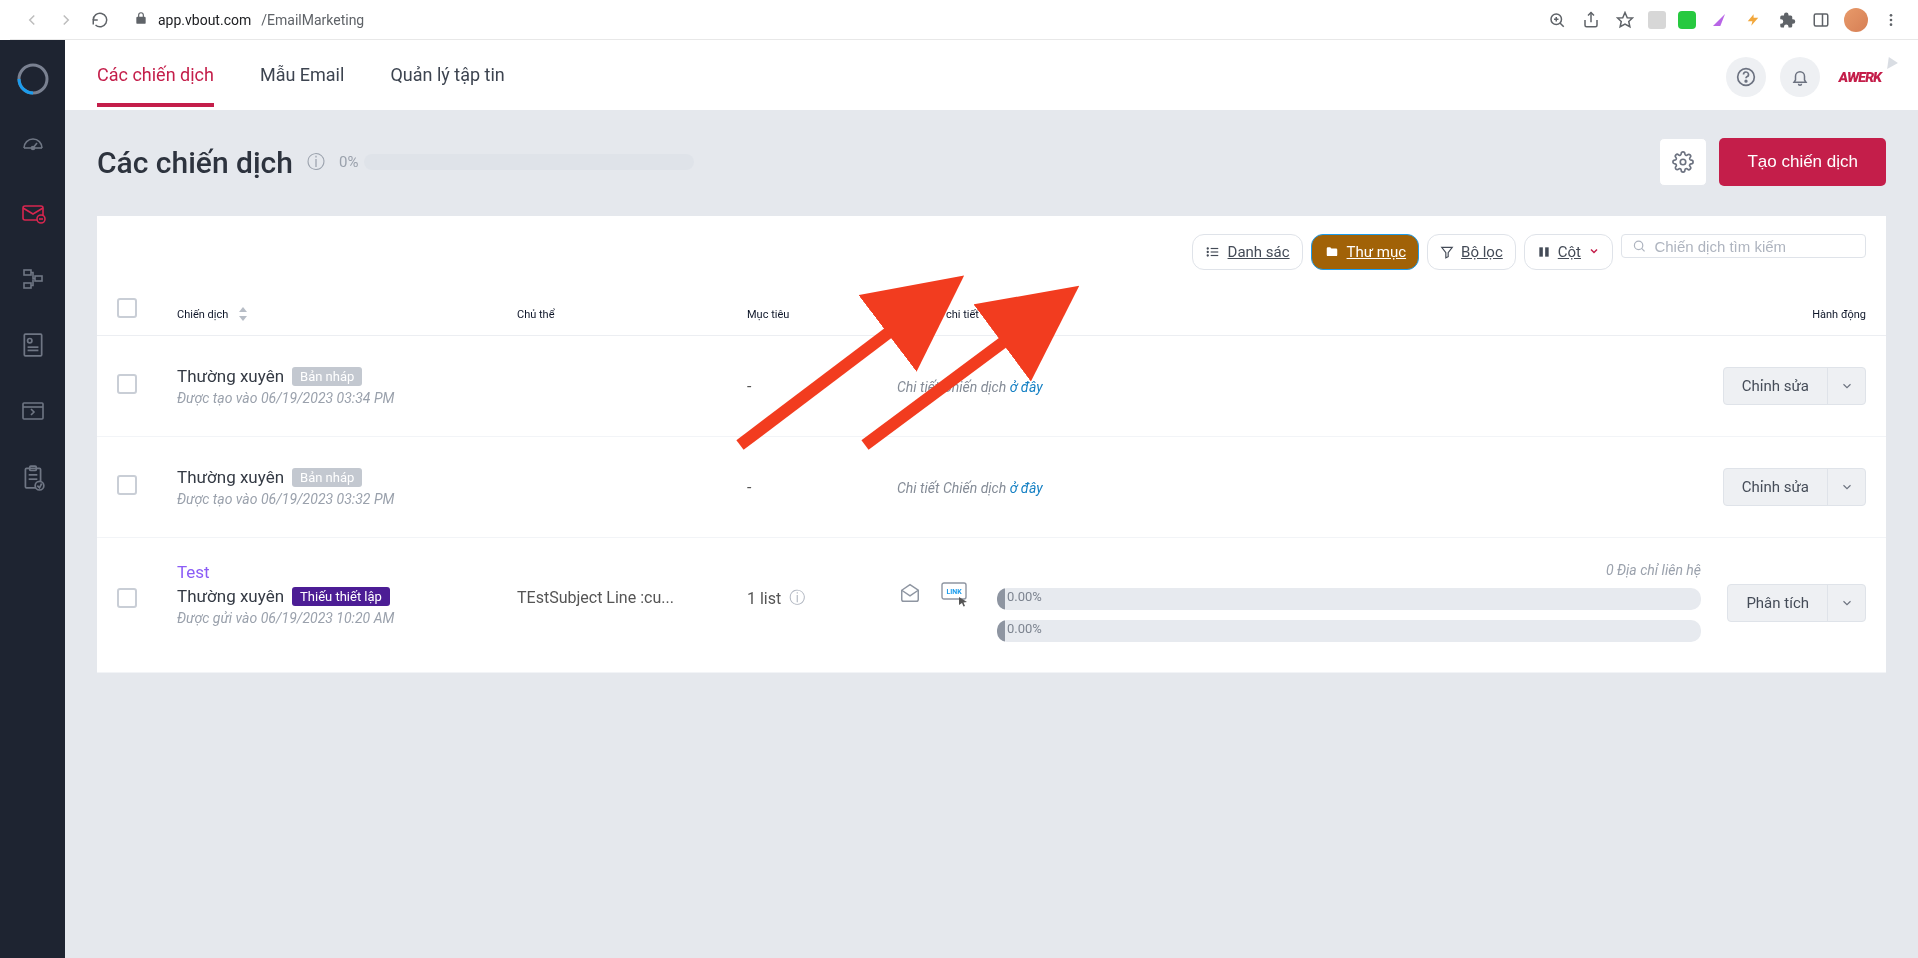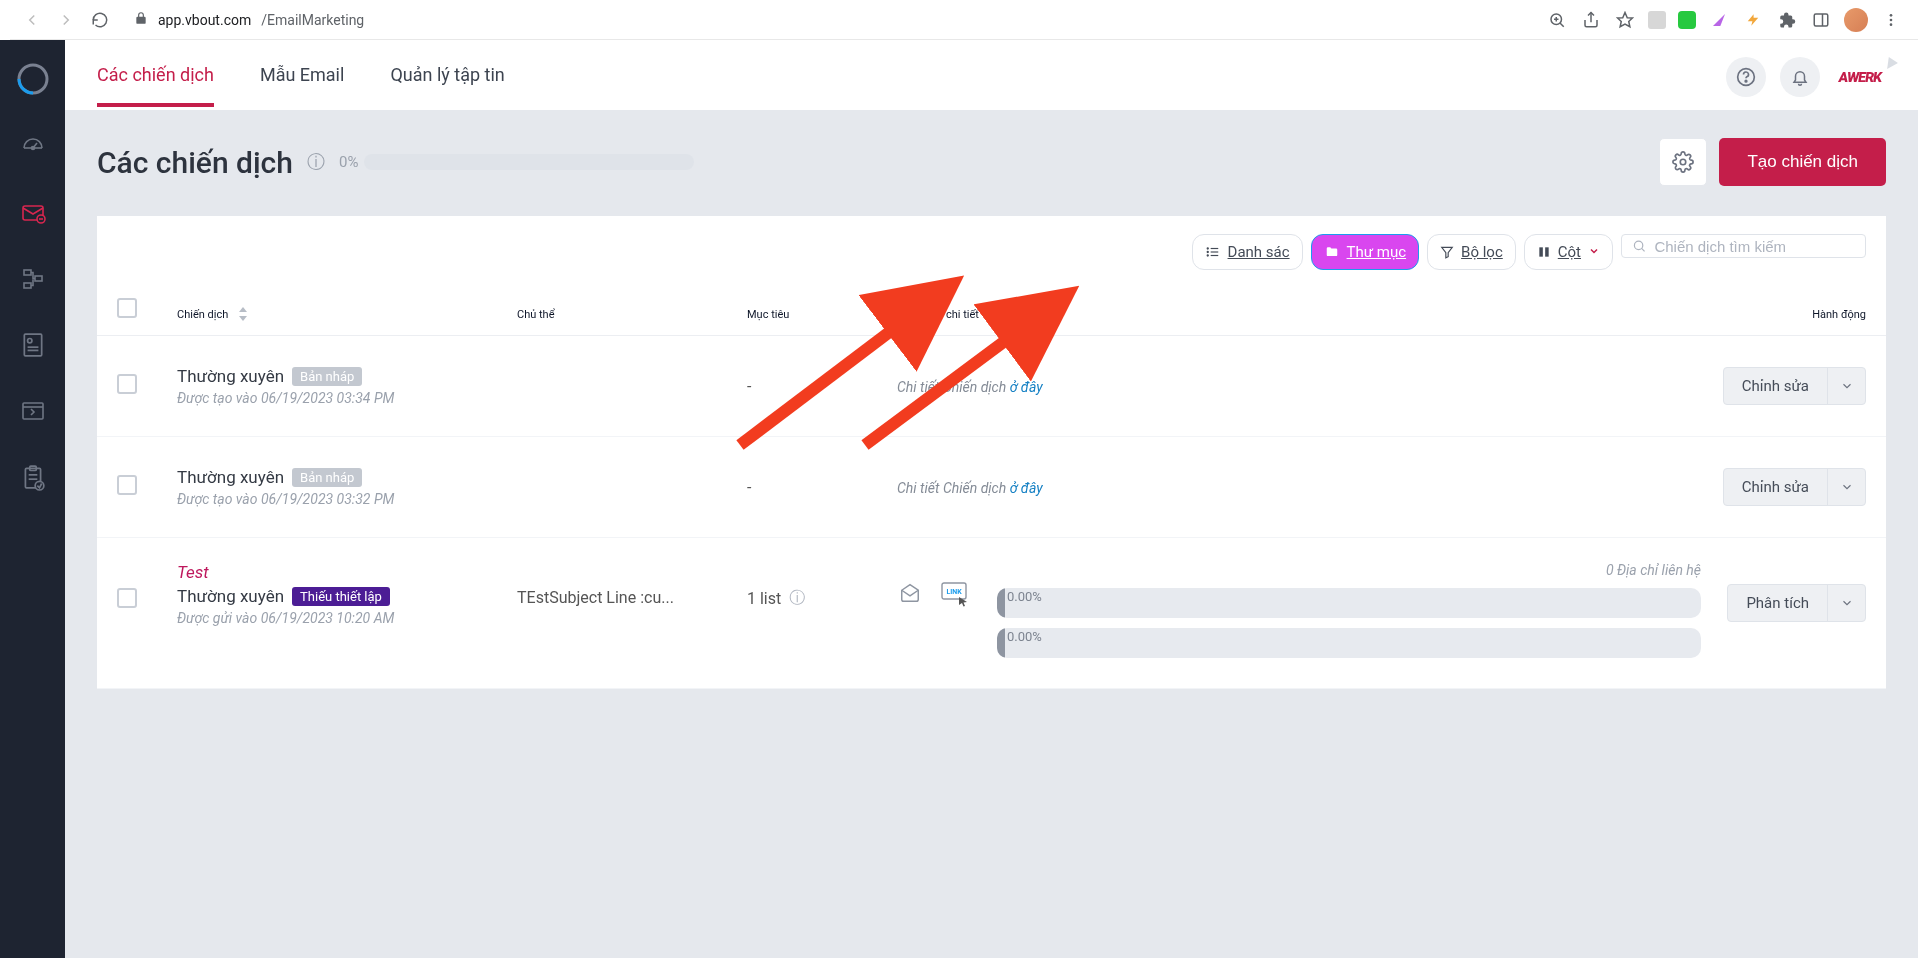--- a/index.html
+++ b/index.html
@@ -45,62 +45,62 @@
 .progress-wrap{width:330px;height:16px;background:#dfe3e9;border-radius:10px;position:relative;}
 .progress-lbl{position:absolute;left:-34px;top:-2px;font-size:15px;color:#9aa1ac;}
 .ph-right{display:flex;gap:12px;}
 .icon-btn-white{width:48px;height:48px;background:#fff;border-radius:5px;display:flex;align-items:center;justify-content:center;color:#6c7280;border:1px solid #e5e8ed;cursor:pointer;}
 .btn-primary{background:#c41e4a;color:#fff;padding:0 28px;height:48px;border:none;border-radius:5px;font-size:17px;cursor:pointer;}
 
 
 .panel{background:#fff;margin:0 32px 32px;border-radius:0;}
 .panel-toolbar{display:flex;justify-content:flex-end;gap:8px;padding:18px 20px 14px;}
 .tb-btn{height:36px;padding:0 12px;background:#fff;border:1px solid #dfe3e9;border-radius:12px;display:flex;align-items:center;gap:7px;font-size:15px;color:#444b57;cursor:pointer;white-space:nowrap;text-decoration:underline;}
-.tb-btn.blue{background:#d946ef;border-color:#1b9ced;color:#fff;}
+.tb-btn.blue{background:#a16207;border-color:#1b9ced;color:#fff;}
 .tb-btn .chev{color:#c41e4a;}
 .search-box{height:24px;min-width:240px;border:1px solid #dfe3e9;border-radius:4px;display:flex;align-items:center;padding:0 10px;color:#aeb4bf;gap:8px;}
 .search-box input{border:none;outline:none;font-size:15px;color:#444;width:100%;}
 .search-box input::placeholder{color:#aeb4bf;}
 
 
 .thead{display:flex;align-items:flex-end;padding:14px 20px;border-bottom:1px solid #eceef2;color:#0f172a;font-size:11px;}
 .col-chk{width:60px;}
 .col-camp{flex:0 0 340px;display:flex;align-items:center;gap:10px;}
 .col-subj{flex:0 0 230px;}
 .col-target{flex:0 0 150px;}
 .col-detail{flex:1;}
 .col-act{flex:0 0 165px;text-align:right;}
 .sort-arr{color:#b7bdc6;display:flex;flex-direction:column;line-height:6px;font-size:10px;}
 .chkbox{width:20px;height:20px;border:2px solid #c9ced6;border-radius:3px;display:inline-block;cursor:pointer;}
 
 .trow{display:flex;align-items:center;padding:30px 20px;border-bottom:1px solid #f2f4f7;}
 .camp-block{display:flex;flex-direction:column;gap:4px;}
 .camp-line1{display:flex;align-items:center;gap:8px;}
 .camp-name{font-size:17px;color:#343a44;}
-.camp-name.blue{color:#be185d;cursor:pointer;font-style:italic;}
+.camp-name.blue{color:#8b5cf6;cursor:pointer;}
 .badge{padding:2px 8px;border-radius:3px;font-size:13px;color:#fff;}
 .badge.grey{background:#c3c8d0;}
 .badge.orange{background:#4c1d95;}
 .camp-sub{font-size:14px;color:#9aa1ac;font-style:italic;}
 .detail-link{font-size:14px;color:#848b96;font-style:italic;}
 .detail-link a{color:#1681c4;text-decoration:none;}
 .dash{color:#555;font-size:16px;}
 
 .act-split{display:inline-flex;border:1px solid #dfe3e9;background:#eef0f3;border-radius:4px;overflow:hidden;height:38px;}
 .act-split .main-btn{padding:0 18px;display:flex;align-items:center;font-size:15px;color:#454c58;cursor:pointer;}
 .act-split .dd{width:38px;display:flex;align-items:center;justify-content:center;border-left:1px solid #dfe3e9;color:#6d7480;cursor:pointer;}
 
 .list-count{font-size:16px;color:#555;display:flex;align-items:center;gap:8px;}
 .info-i{color:#aeb4bf;}
 
 .bars-wrap{display:flex;flex-direction:column;gap:10px;min-width:320px;}
 .meta-0{font-size:14px;color:#9aa1ac;text-align:right;font-style:italic;}
 .bar-row{display:flex;align-items:center;gap:14px;}
 .bar-icon{width:26px;height:22px;}
-.pbar{flex:1;height:30px;background:#e7eaef;border-radius:10px;position:relative;overflow:hidden;}
+.pbar{flex:1;height:22px;background:#e7eaef;border-radius:10px;position:relative;overflow:hidden;}
 .pbar .cap{position:absolute;left:0;top:0;bottom:0;width:8px;background:#8e95a1;border-radius:10px 0 0 10px;}
 .pbar .val{position:absolute;left:10px;top:1px;font-size:13px;color:#7d8490;}
 
 
 .arrow{position:absolute;pointer-events:none;}
 .arrow svg{overflow:visible;}
 
 </style>
 </head>
 <body>

